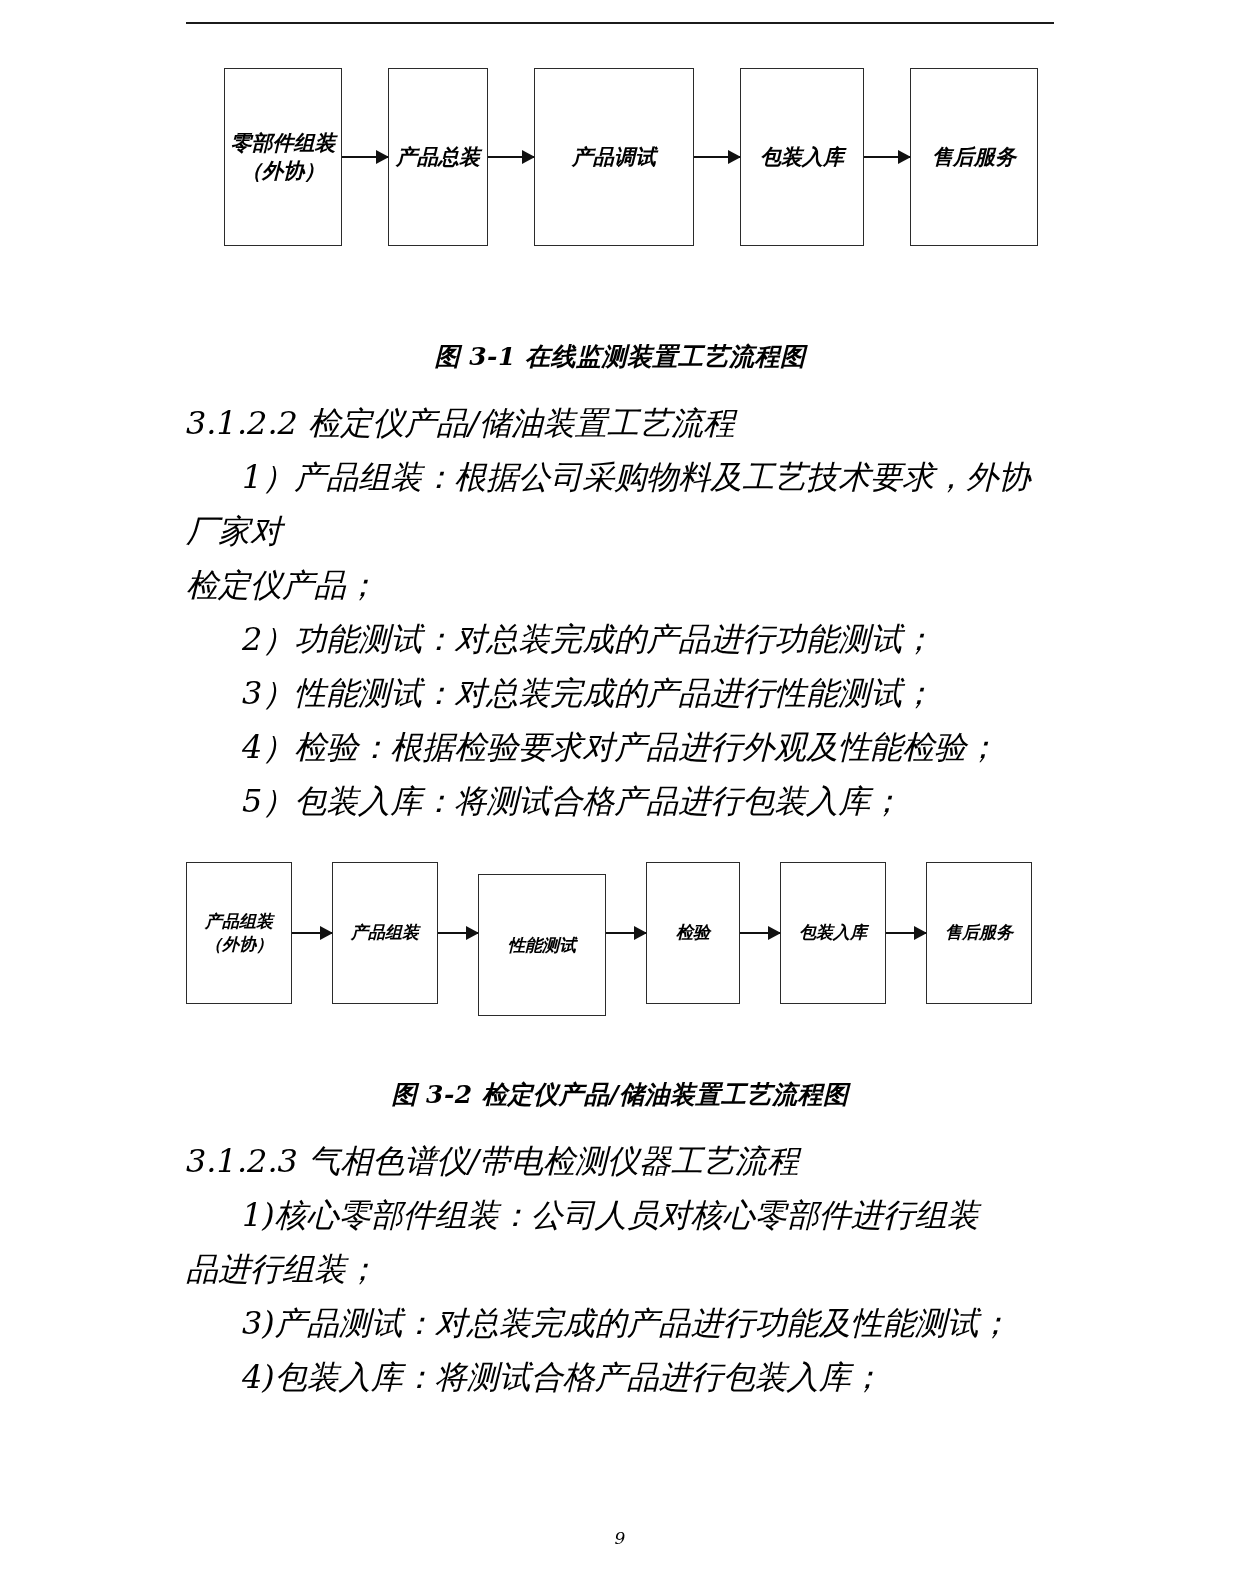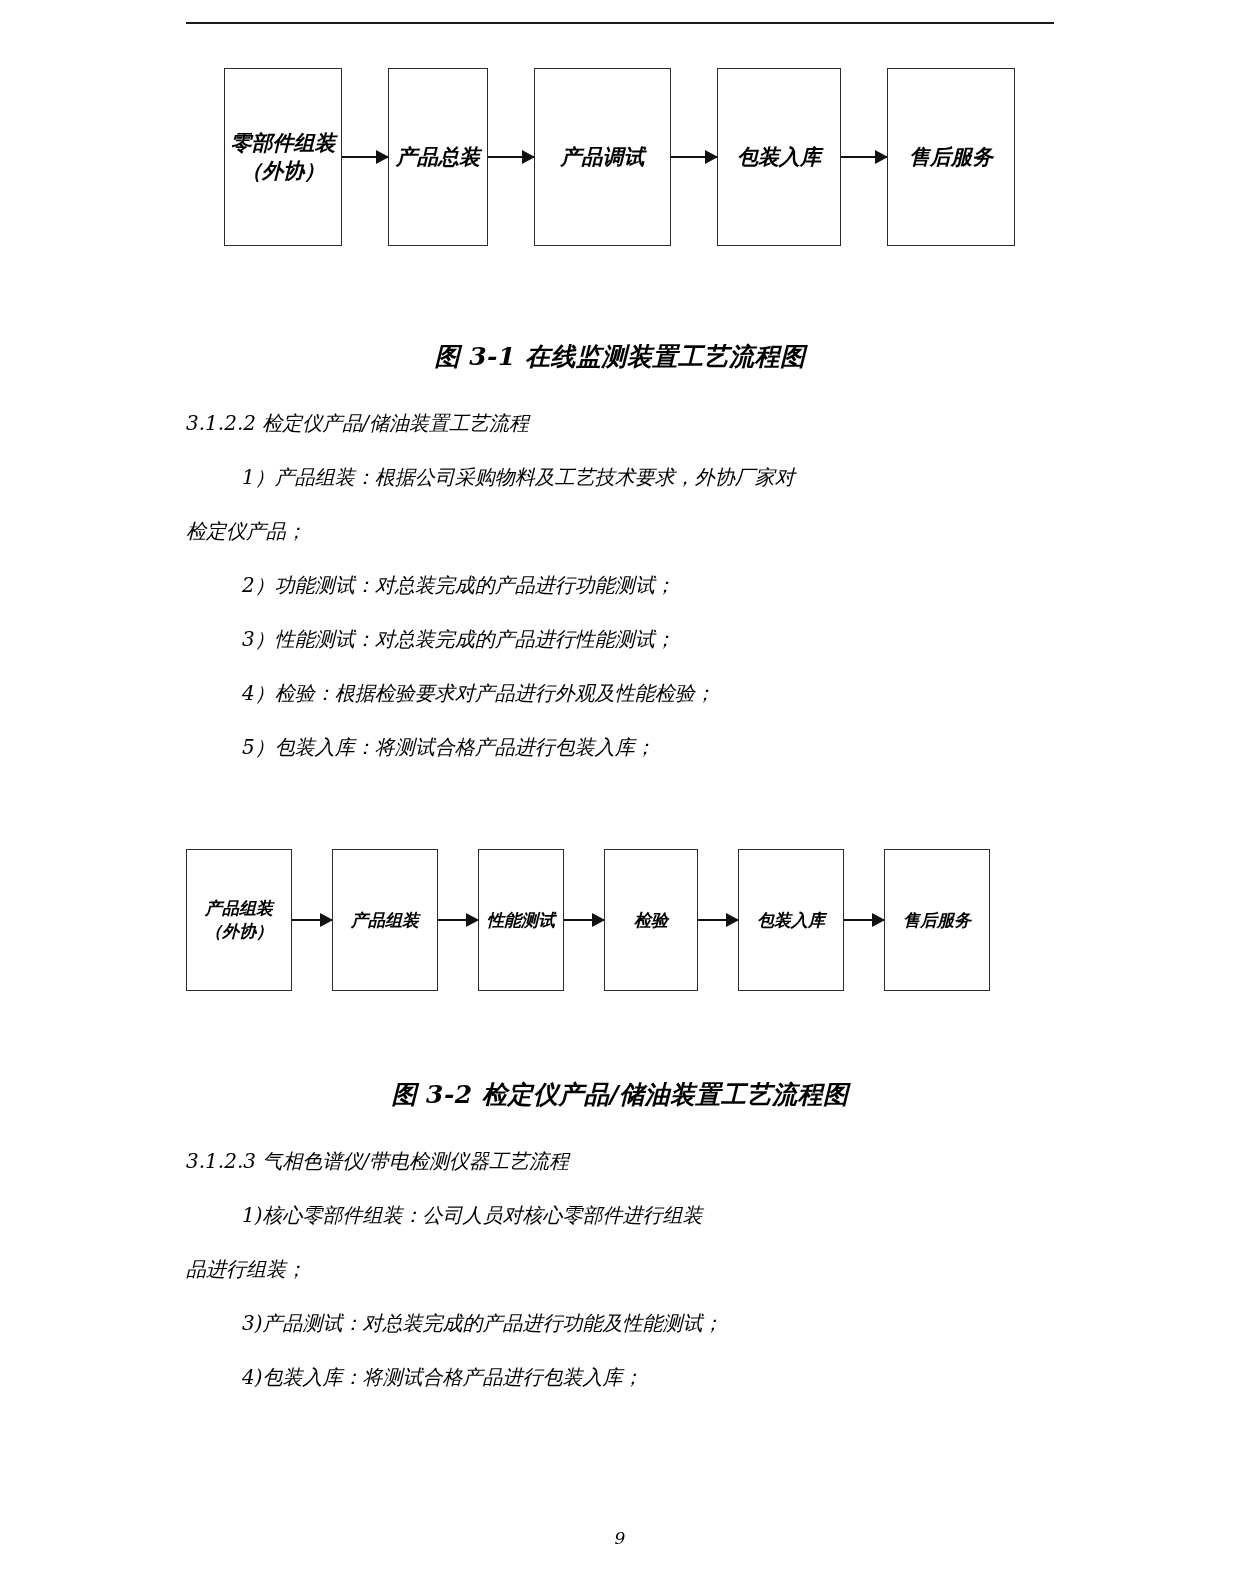--- a/index.html
+++ b/index.html
@@ -70,59 +70,59 @@
     left: 224px;
     top: 68px;
   }
   #flow1 .flow-box {
     height: 178px;
     font-size: 21px;
     font-weight: 700;
   }
   #flow1 .b0 { width: 118px; }
   #flow1 .b1 { width: 100px; }
-  #flow1 .b2 { width: 137px; }
+  #flow1 .b2 { width: 160px; }
   #flow1 .b3 { width: 124px; }
   #flow1 .b4 { width: 128px; }
   #flow1 .arrow { width: 46px; }
 
   
   #flow2 {
     position: absolute;
     left: 186px;
     top: 849px;
   }
   #flow2 .flow-box {
     height: 142px;
     font-size: 17px;
     font-weight: 700;
   }
   #flow2 .b0 { width: 106px; }
   #flow2 .b1 { width: 106px; }
-  #flow2 .b2 { width: 86px; }
+  #flow2 .b2 { width: 128px; margin-top: 25px; }
   #flow2 .b3 { width: 94px; }
   #flow2 .b4 { width: 106px; }
   #flow2 .b5 { width: 106px; }
   #flow2 .arrow { width: 40px; }
 
   
   .fig-caption {
     text-align: center;
     font-size: 25px;
     font-weight: 700;
     letter-spacing: 0.5px;
   }
   #cap1 { position: absolute; left: 186px; top: 340px; width: 868px; }
   #cap2 { position: absolute; left: 186px; top: 1078px; width: 868px; }
 
   .body-block {
     position: absolute;
     left: 186px;
     width: 872px;
-    font-size: 20px;
+    font-size: 32px;
     line-height: 54px;
   }
   .para {
     margin: 0;
     text-indent: 0;
   }
   .para.indent {
     text-indent: 56px;
   }
   #block1 { top: 396px; }

